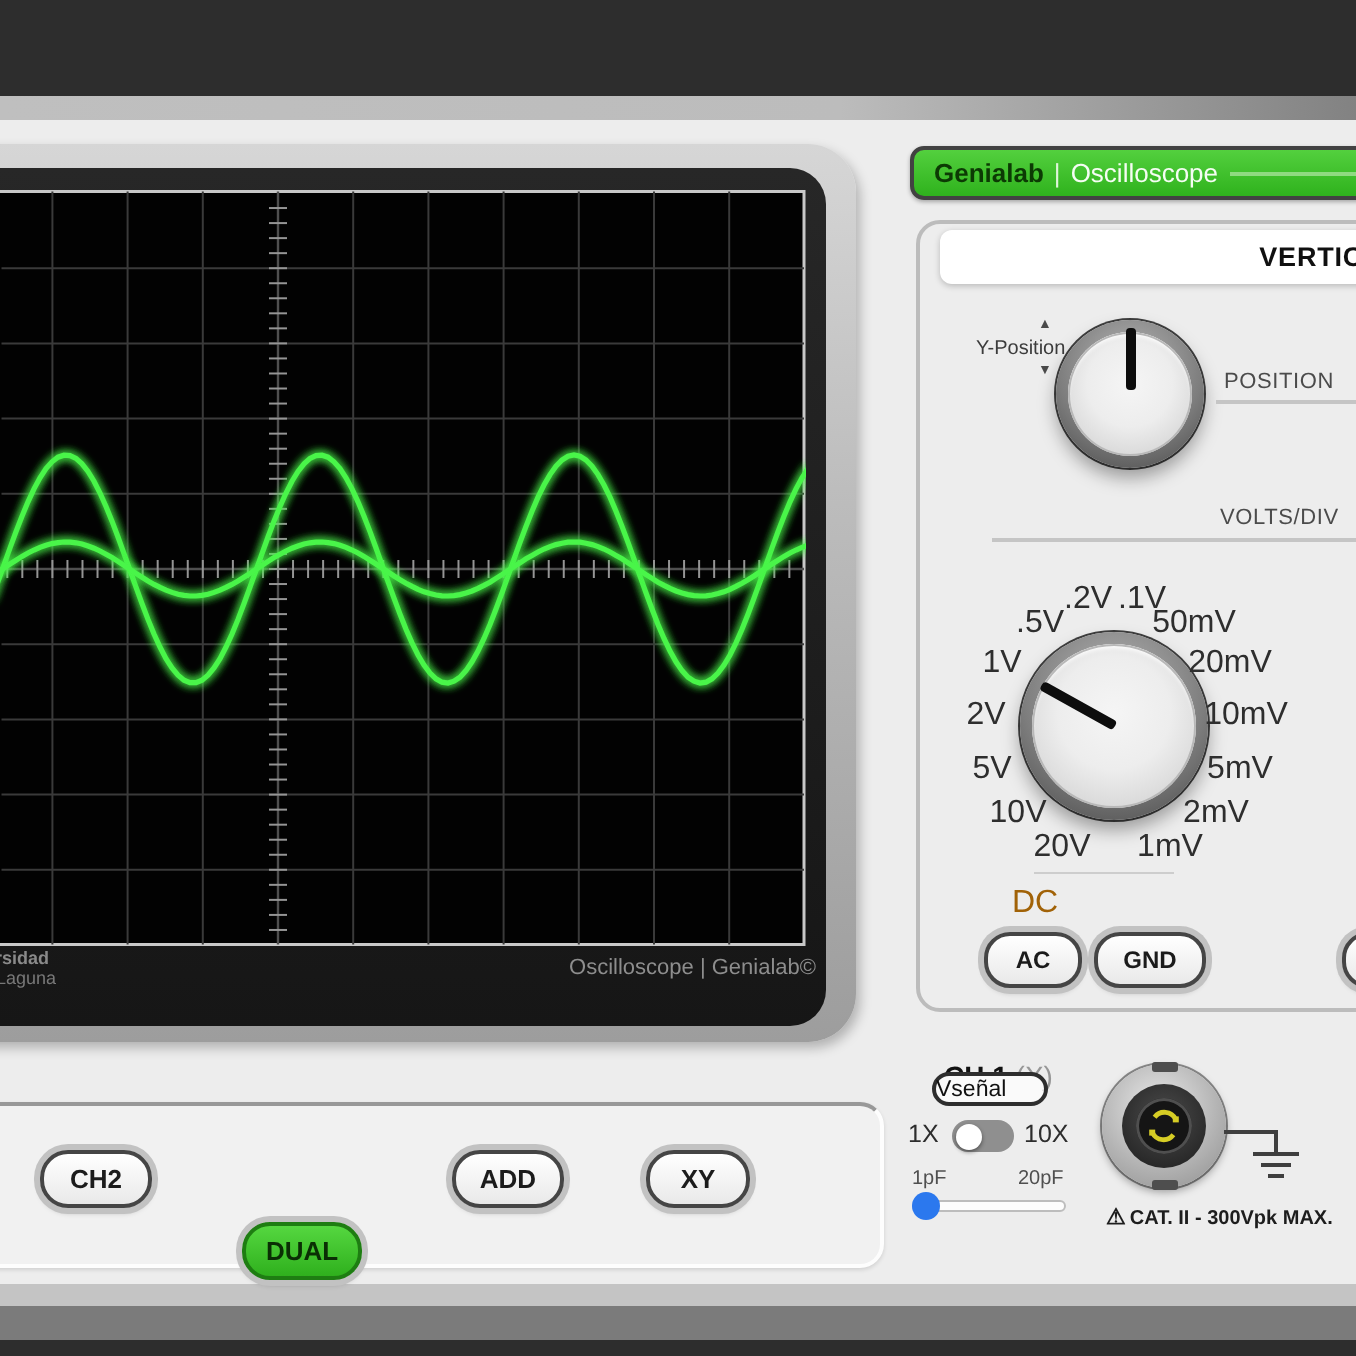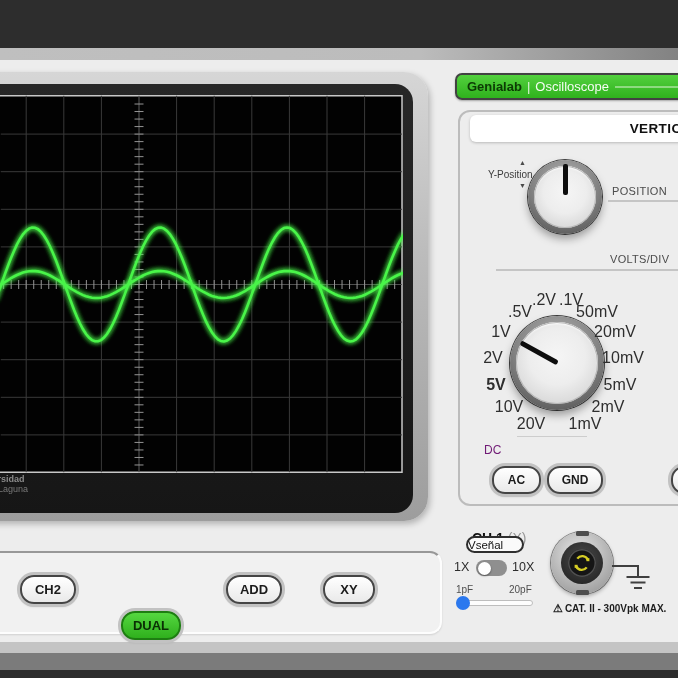--- a/index.html
+++ b/index.html
@@ -242,20 +242,21 @@
       <line x1="379.64" y1="185" x2="379.64" y2="194" stroke="#959595" stroke-width="1"></line>
       <line x1="387.16" y1="185" x2="387.16" y2="194" stroke="#959595" stroke-width="1"></line>
       <line x1="394.68" y1="185" x2="394.68" y2="194" stroke="#959595" stroke-width="1"></line>
       <path d="M-4.0,204.1 L-1.0,195.8 L2.0,187.4 L5.0,179.0 L8.0,170.8 L11.0,163.1 L14.0,155.9 L17.0,149.4 L20.0,143.9 L23.0,139.3 L26.0,135.9 L29.0,133.6 L32.0,132.6 L35.0,132.8 L38.0,134.2 L41.0,136.9 L44.0,140.7 L47.0,145.6 L50.0,151.5 L53.0,158.2 L56.0,165.6 L59.0,173.5 L62.0,181.8 L65.0,190.2 L68.0,198.6 L71.0,206.8 L74.0,214.7 L77.0,222.0 L80.0,228.5 L83.0,234.3 L86.0,239.0 L89.0,242.6 L92.0,245.1 L95.0,246.3 L98.0,246.3 L101.0,245.1 L104.0,242.6 L107.0,239.0 L110.0,234.3 L113.0,228.5 L116.0,222.0 L119.0,214.7 L122.0,206.8 L125.0,198.6 L128.0,190.2 L131.0,181.8 L134.0,173.5 L137.0,165.6 L140.0,158.2 L143.0,151.5 L146.0,145.6 L149.0,140.7 L152.0,136.9 L155.0,134.2 L158.0,132.8 L161.0,132.6 L164.0,133.6 L167.0,135.9 L170.0,139.3 L173.0,143.9 L176.0,149.4 L179.0,155.9 L182.0,163.1 L185.0,170.8 L188.0,179.0 L191.0,187.4 L194.0,195.8 L197.0,204.1 L200.0,212.1 L203.0,219.6 L206.0,226.4 L209.0,232.5 L212.0,237.5 L215.0,241.5 L218.0,244.4 L221.0,246.1 L224.0,246.5 L227.0,245.6 L230.0,243.6 L233.0,240.3 L236.0,235.9 L239.0,230.5 L242.0,224.2 L245.0,217.2 L248.0,209.5 L251.0,201.4 L254.0,193.0 L257.0,184.6 L260.0,176.2 L263.0,168.2 L266.0,160.6 L269.0,153.6 L272.0,147.5 L275.0,142.3 L278.0,138.1 L281.0,135.0 L284.0,133.1 L287.0,132.5 L290.0,133.1 L293.0,135.0 L296.0,138.1 L299.0,142.3 L302.0,147.5 L305.0,153.6 L308.0,160.6 L311.0,168.2 L314.0,176.2 L317.0,184.6 L320.0,193.0 L323.0,201.4 L326.0,209.5 L329.0,217.2 L332.0,224.2 L335.0,230.5 L338.0,235.9 L341.0,240.3 L344.0,243.6 L347.0,245.6 L350.0,246.5 L353.0,246.1 L356.0,244.4 L359.0,241.5 L362.0,237.5 L365.0,232.5 L368.0,226.4 L371.0,219.6 L374.0,212.1 L377.0,204.1 L380.0,195.8 L383.0,187.4 L386.0,179.0 L389.0,170.8 L392.0,163.1 L395.0,155.9 L398.0,149.4 L401.0,143.9 L404.0,139.3" fill="none" stroke="#49f549" stroke-width="2.6" stroke-linecap="round" filter="url(#glow)"></path>
       <path d="M-4.0,193.0 L-1.0,191.0 L2.0,189.0 L5.0,187.0 L8.0,185.1 L11.0,183.2 L14.0,181.5 L17.0,180.0 L20.0,178.7 L23.0,177.6 L26.0,176.8 L29.0,176.3 L32.0,176.0 L35.0,176.1 L38.0,176.4 L41.0,177.0 L44.0,178.0 L47.0,179.1 L50.0,180.5 L53.0,182.1 L56.0,183.8 L59.0,185.7 L62.0,187.7 L65.0,189.7 L68.0,191.7 L71.0,193.6 L74.0,195.5 L77.0,197.2 L80.0,198.7 L83.0,200.1 L86.0,201.2 L89.0,202.1 L92.0,202.7 L95.0,203.0 L98.0,203.0 L101.0,202.7 L104.0,202.1 L107.0,201.2 L110.0,200.1 L113.0,198.7 L116.0,197.2 L119.0,195.5 L122.0,193.6 L125.0,191.7 L128.0,189.7 L131.0,187.7 L134.0,185.7 L137.0,183.8 L140.0,182.1 L143.0,180.5 L146.0,179.1 L149.0,178.0 L152.0,177.0 L155.0,176.4 L158.0,176.1 L161.0,176.0 L164.0,176.3 L167.0,176.8 L170.0,177.6 L173.0,178.7 L176.0,180.0 L179.0,181.5 L182.0,183.2 L185.0,185.1 L188.0,187.0 L191.0,189.0 L194.0,191.0 L197.0,193.0 L200.0,194.9 L203.0,196.6 L206.0,198.2 L209.0,199.7 L212.0,200.9 L215.0,201.8 L218.0,202.5 L221.0,202.9 L224.0,203.0 L227.0,202.8 L230.0,202.3 L233.0,201.5 L236.0,200.5 L239.0,199.2 L242.0,197.7 L245.0,196.1 L248.0,194.2 L251.0,192.3 L254.0,190.3 L257.0,188.3 L260.0,186.4 L263.0,184.4 L266.0,182.7 L269.0,181.0 L272.0,179.5 L275.0,178.3 L278.0,177.3 L281.0,176.6 L284.0,176.1 L287.0,176.0 L290.0,176.1 L293.0,176.6 L296.0,177.3 L299.0,178.3 L302.0,179.5 L305.0,181.0 L308.0,182.7 L311.0,184.4 L314.0,186.4 L317.0,188.3 L320.0,190.3 L323.0,192.3 L326.0,194.2 L329.0,196.1 L332.0,197.7 L335.0,199.2 L338.0,200.5 L341.0,201.5 L344.0,202.3 L347.0,202.8 L350.0,203.0 L353.0,202.9 L356.0,202.5 L359.0,201.8 L362.0,200.9 L365.0,199.7 L368.0,198.2 L371.0,196.6 L374.0,194.9 L377.0,193.0 L380.0,191.0 L383.0,189.0 L386.0,187.0 L389.0,185.1 L392.0,183.2 L395.0,181.5 L398.0,180.0 L401.0,178.7 L404.0,177.6" fill="none" stroke="#49f549" stroke-width="2.6" stroke-linecap="round" filter="url(#glow)"></path>
     </svg>
   <div class="abs brand-left">
     <b>Universidad</b><br>
     <span>de La Laguna</span>
   </div>
+  <div class="abs brand-right">Oscilloscope | Genialab©</div>
 
   <div class="abs mode-panel"></div>
   <div class="abs pill" style="left:20px;top:575px;width:52px;height:25px;">
       <span>CH2</span>
     </div>
   <div class="abs pill green" style="left:121px;top:575px;width:56px;height:25px;">
       <span>DUAL</span>
     </div>
   <div class="abs pill" style="left:226px;top:575px;width:52px;height:25px;">
       <span>ADD</span>
@@ -285,21 +286,21 @@
   <div class="abs hline" style="left:608px;top:200px;width:92px;"></div>
 
   <div class="abs side-label" style="left:610px;top:253px;">VOLTS/DIV</div>
   <div class="abs hline" style="left:496px;top:269px;width:204px;"></div>
   <div class="abs knob" style="left:510px;top:316px;width:94px;height:94px;">
     <div class="knob-face"></div>
   </div>
   <div class="pointer abs" style="left:554.5px;top:321px;width:5px;height:42px;transform:rotate(-61deg);transform-origin:50% 100%;"></div>
 
   <div class="abs hline" style="left:517px;top:436px;width:70px;height:1px;background:#cdcdcd;"></div>
-  <div class="abs" style="left:484px;top:443px;font-size:12px;color:#701a75;">DC</div>
+  <div class="abs" style="left:506px;top:443px;font-size:16px;color:#a16207;">DC</div>
   <div class="abs pill small coupling-btn" style="left:492px;top:466px;width:45px;">
       <span>AC</span>
     </div>
   <div class="abs pill small coupling-btn" style="left:547px;top:466px;width:52px;">
       <span>GND</span>
     </div>
   <div class="abs pill small coupling-btn" style="left:671px;top:466px;width:45px;"></div>
 
   <div class="abs ch1-title" style="left:472px;top:530px;">
     <span>CH 1</span>
@@ -345,19 +346,19 @@
   </div>
 
 <span class="vscale" style="left: 544px; top: 300px;">.2V</span>
     <span class="vscale" style="left: 571px; top: 300px;">.1V</span>
     <span class="vscale" style="left: 520px; top: 312px;">.5V</span>
     <span class="vscale" style="left: 597px; top: 312px;">50mV</span>
     <span class="vscale" style="left: 501px; top: 332px;">1V</span>
     <span class="vscale" style="left: 615px; top: 332px;">20mV</span>
     <span class="vscale" style="left: 493px; top: 358px;">2V</span>
     <span class="vscale" style="left: 623px; top: 358px;">10mV</span>
-    <span class="vscale" style="left: 496px; top: 385px; font-weight: bold;">5V</span>
+    <span class="vscale" style="left: 496px; top: 385px;">5V</span>
     <span class="vscale" style="left: 620px; top: 385px;">5mV</span>
     <span class="vscale" style="left: 509px; top: 407px;">10V</span>
     <span class="vscale" style="left: 608px; top: 407px;">2mV</span>
     <span class="vscale" style="left: 531px; top: 424px;">20V</span>
     <span class="vscale" style="left: 585px; top: 424px;">1mV</span>
   </div>
 
 </body></html>

